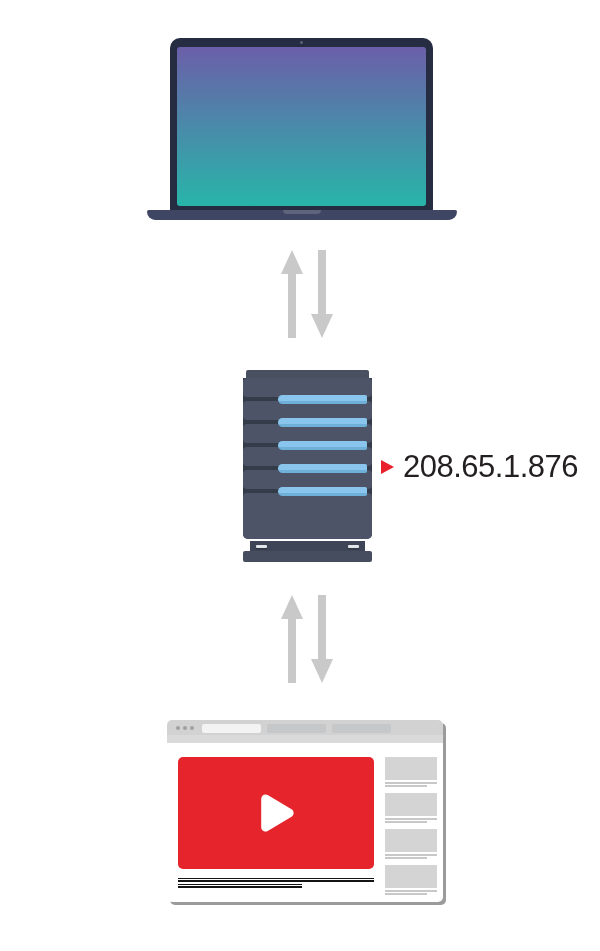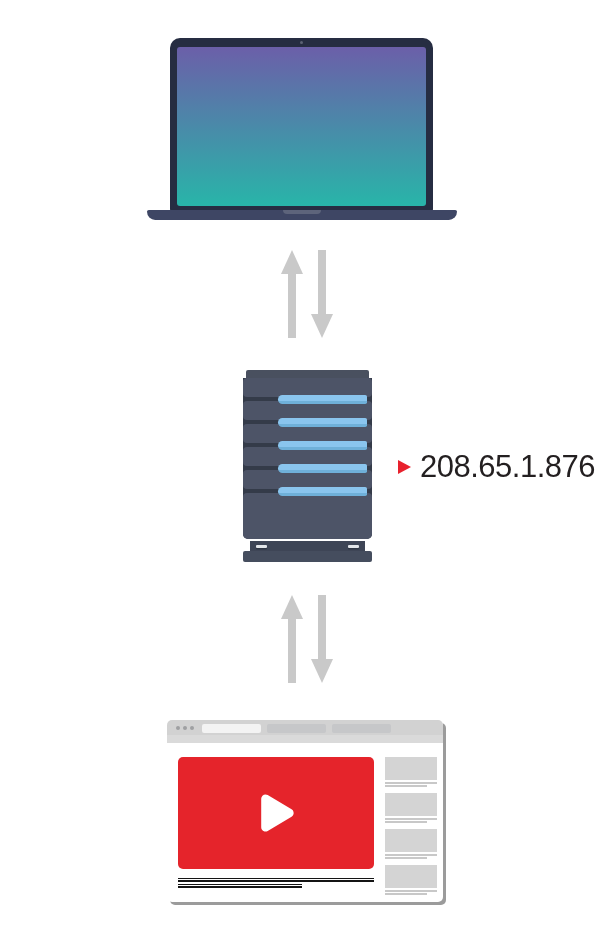--- a/index.html
+++ b/index.html
@@ -36,21 +36,21 @@
   .drawer-bottom{height:46px;margin-bottom:0;background:var(--server-drawer,#4d5467);border-radius:4px 4px 5px 5px;}
   .rack-bar{position:absolute;left:35px;width:89px;height:9px;border-radius:5px 2px 2px 5px;
             background:linear-gradient(180deg,var(--bar-blue,#8ac5ee) 0 6px,var(--bar-blue-edge,#6fb0d9) 6px 9px);}
   .server-feet{position:relative;margin:2px 7px 0 7px;height:10px;background:var(--server-feet,#3e4556);}
   .handle{position:absolute;top:4px;width:11px;height:3px;background:#e2e5e9;border-radius:1px;
           box-shadow:0 1.5px 0 #2f3644;}
   .handle.left{left:6px;} .handle.right{right:6px;}
   .server-plinth{height:11px;background:var(--server-plinth,#454d5e);border-radius:2px;}
 
   
-  .ip-row{position:absolute;left:398px;top:451px;height:31px;display:flex;align-items:center;gap:9px;}
+  .ip-row{position:absolute;left:381px;top:451px;height:31px;display:flex;align-items:center;gap:9px;}
   .marker{width:0;height:0;border-top:7px solid transparent;border-bottom:7px solid transparent;
           border-left:13px solid var(--marker-red,#e8212d);}
   .ip-text{font-size:31px;line-height:31px;letter-spacing:-0.5px;color:var(--ip-text,#231f20);white-space:nowrap;}
 
   
   .browser{position:absolute;left:167px;top:720px;width:276px;height:182px;background:#fff;
            border-radius:5px;box-shadow:3px 3px 0 var(--browser-shadow,#9b9b9b);}
   .chrome{position:relative;height:23px;border-radius:5px 5px 0 0;
           background:linear-gradient(180deg,var(--chrome-gray,#d2d2d2) 0 15px,var(--chrome-sub,#dadada) 15px 23px);}
   .dots{position:absolute;left:9px;top:6px;display:flex;gap:3px;}

